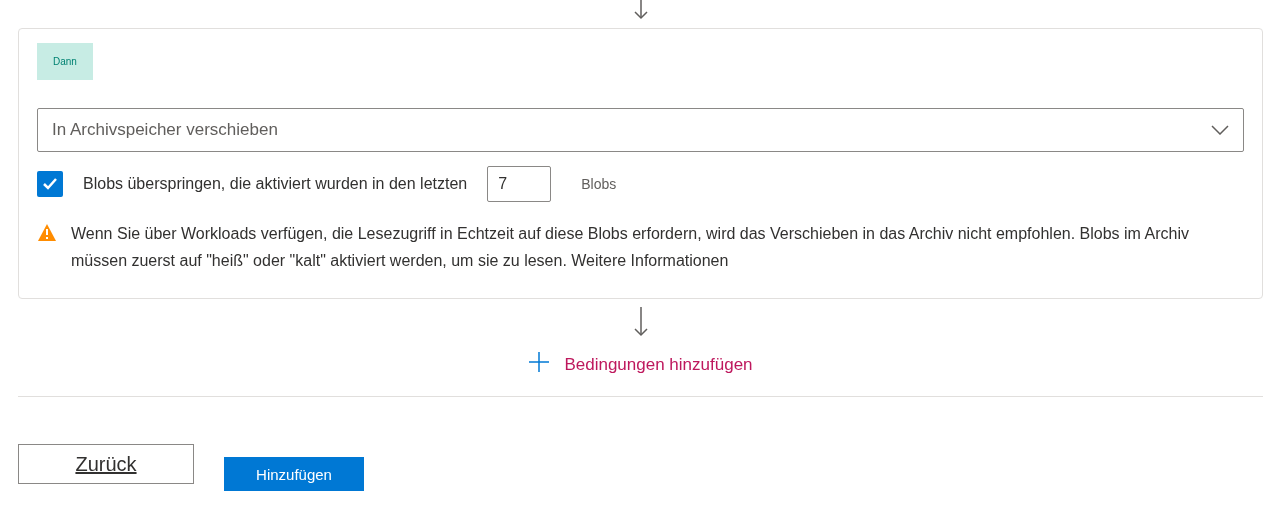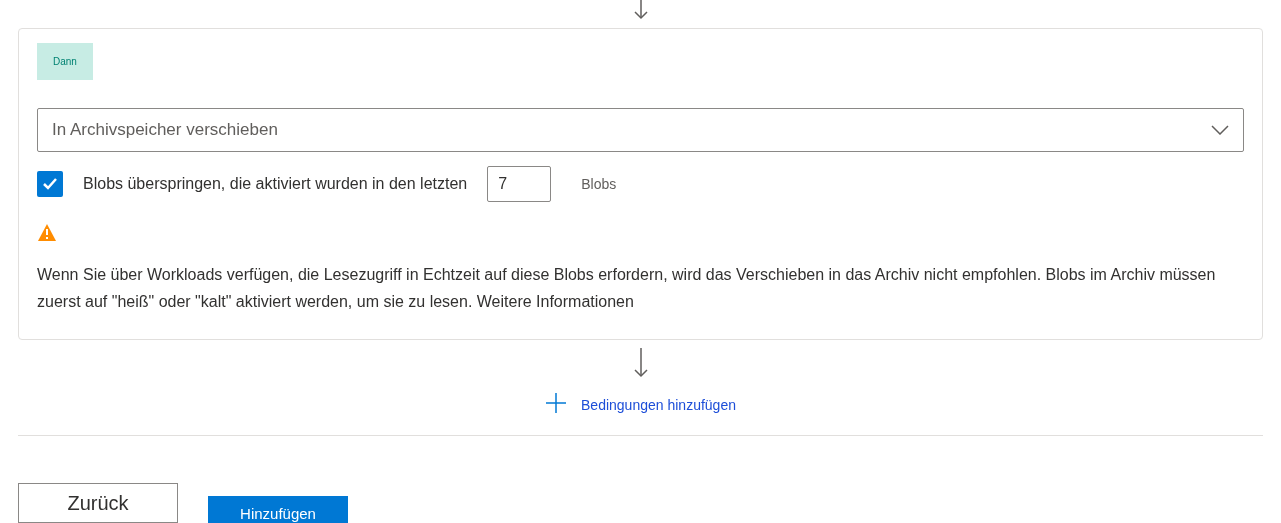--- a/index.html
+++ b/index.html
@@ -82,61 +82,61 @@
     color: #605e5c;
     font-size: 14px;
     margin-left: 10px;
   }
   .warn-row {
     display: flex;
     align-items: flex-start;
     gap: 14px;
     color: #323130;
     font-size: 16px;
-    flex-direction: column;
   }
   .warn-row .warn-text {
     line-height: 1.7;
     white-space: normal;
   }
   .warn-icon {
     flex-shrink: 0;
     margin-top: 3px;
   }
   .add-cond {
     display: flex;
     align-items: center;
     justify-content: center;
     gap: 14px;
-    color: #1d4ed8;
-    font-size: 14px;
+    color: #be185d;
+    font-size: 17px;
     padding: 6px 0 18px 0;
     cursor: pointer;
   }
   .divider {
     border: none;
     border-top: 1px solid #e1dfdd;
     margin: 0 0 40px 0;
   }
   .footer-row {
     display: flex;
     gap: 30px;
     align-items: center;
   }
   .btn-secondary {
-    width: 160px;
+    width: 176px;
     height: 40px;
     border: 1px solid #8a8886;
     background: #fff;
     color: #323130;
     font-size: 20px;
     cursor: pointer;
     display: flex;
     align-items: center;
     justify-content: center;
+    text-decoration: underline;
   }
   .btn-primary {
     width: 140px;
     height: 34px;
     background: #0078d4;
     color: #fff;
     border: none;
     font-size: 15px;
     cursor: pointer;
     display: flex;

